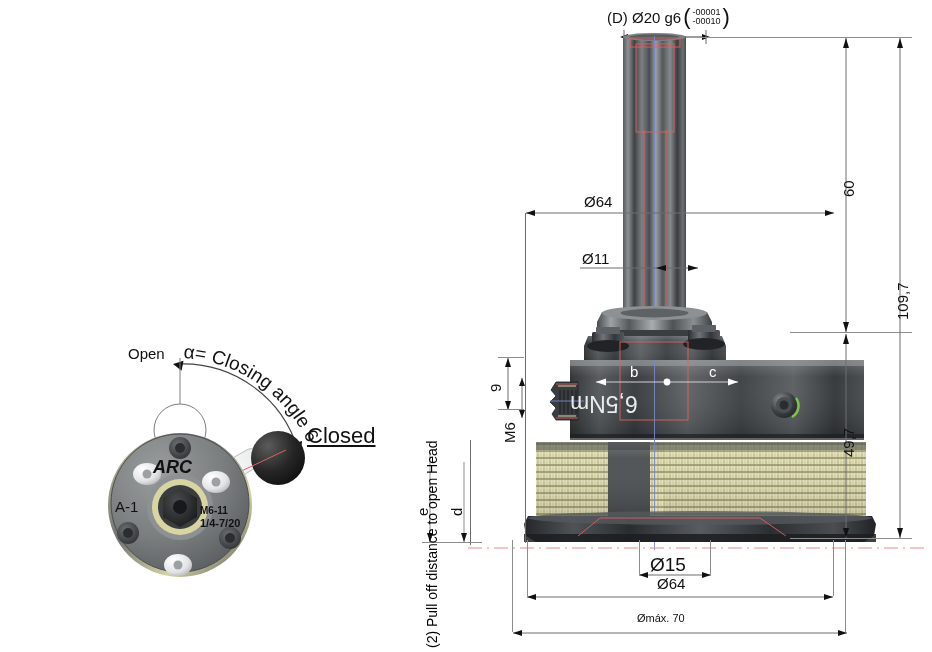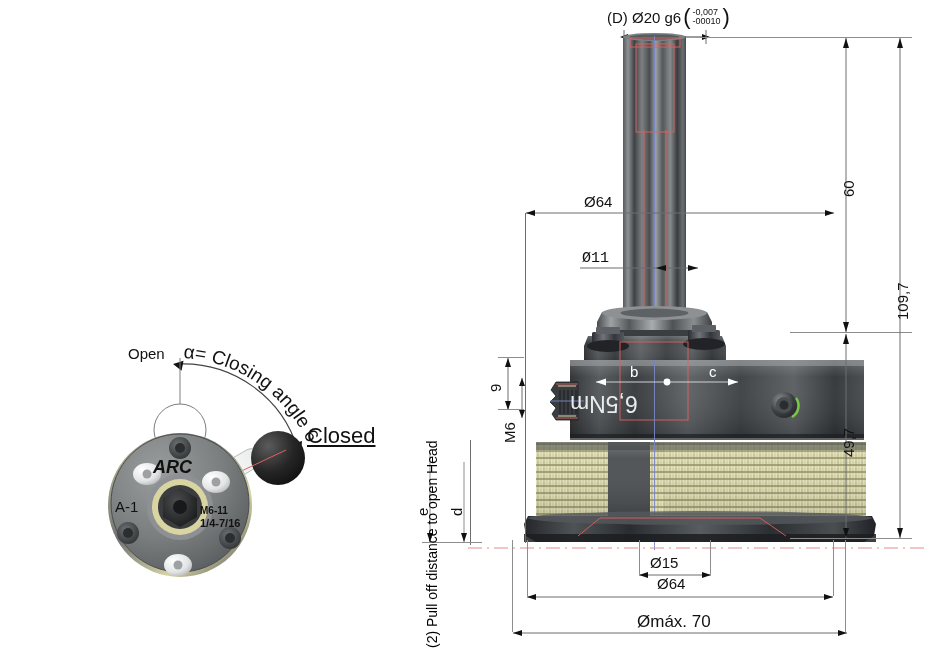--- a/index.html
+++ b/index.html
@@ -17,21 +17,21 @@
 </style>
 </head>
 <body>
 
 <div class="stage">
 
   <div class="lbl" style="left:607px;top:8px;font-size:15px;display:flex;align-items:center;gap:2px;">
     <span>(D) Ø20 g6</span>
     <span style="font-size:22px;line-height:16px;">(</span>
     <span style="display:inline-flex;flex-direction:column;line-height:9px;font-size:9px;">
-      <span>-0,007</span>
+      <span>-00001</span>
       <span>-00010</span>
     </span>
     <span style="font-size:22px;line-height:16px;">)</span>
   </div>
 
   <svg style="position:absolute;left:620px;top:30px;" width="90" height="14">
     <line x1="4" y1="7" x2="86" y2="7" stroke="#3a3a3a" stroke-width="1"></line>
     <polygon points="0,7 8,4 8,10" fill="#111"></polygon>
     <polygon points="90,7 82,4 82,10" fill="#111"></polygon>
     <line x1="4" y1="0" x2="4" y2="14" stroke="#6d6d6d" stroke-width="1"></line>
@@ -198,21 +198,21 @@
     <polygon points="2,13 11,10 11,16" fill="#111"></polygon>
     <polygon points="310,13 301,10 301,16" fill="#111"></polygon>
   </svg>
   <div class="lbl" style="left:584px;top:193px;font-size:15px;">Ø64</div>
 
   <svg style="position:absolute;left:580px;top:258px;" width="120" height="16">
     <line x1="0" y1="10" x2="118" y2="10" stroke="#6d6d6d" stroke-width="1"></line>
     <polygon points="118,10 108,7 108,13" fill="#111"></polygon>
     <polygon points="76,10 86,7 86,13" fill="#111"></polygon>
   </svg>
-  <div class="lbl" style="left:582px;top:250px;font-size:15px;font-family:Liberation Mono, monospace;">Ø11</div>
+  <div class="lbl" style="left:582px;top:250px;font-size:15px;">Ø11</div>
 
   <div class="dimline vline" style="left:525px;top:213px;height:330px;"></div>
   <div class="dimline vline" style="left:470px;top:440px;height:105px;"></div>
 
   <svg style="position:absolute;left:498px;top:356px;" width="20" height="56">
     <line x1="10" y1="2" x2="10" y2="54" stroke="#6d6d6d" stroke-width="1"></line>
     <polygon points="10,2 7,11 13,11" fill="#111"></polygon>
     <polygon points="10,54 7,45 13,45" fill="#111"></polygon>
   </svg>
   <div class="dimline hline thin" style="left:498px;top:357px;width:26px;"></div>
@@ -281,41 +281,41 @@
   <div class="lbl rot90" style="left:894px;top:320px;font-size:15px;">109,7</div>
 
   <div class="dimline vline thin" style="left:639px;top:540px;height:34px;"></div>
   <div class="dimline vline thin" style="left:710px;top:540px;height:34px;"></div>
 
   <svg style="position:absolute;left:632px;top:568px;" width="86" height="14">
     <line x1="7" y1="7" x2="79" y2="7" stroke="#6d6d6d" stroke-width="1"></line>
     <polygon points="7,7 16,4 16,10" fill="#111"></polygon>
     <polygon points="79,7 70,4 70,10" fill="#111"></polygon>
   </svg>
-  <div class="lbl" style="left:650px;top:554px;font-size:15px;">Ø15</div>
+  <div class="lbl" style="left:650px;top:554px;font-size:19px;">Ø15</div>
 
   <div class="dimline vline thin" style="left:527px;top:540px;height:56px;"></div>
   <div class="dimline vline thin" style="left:833px;top:540px;height:56px;"></div>
 
   <svg style="position:absolute;left:520px;top:590px;" width="320" height="14">
     <line x1="7" y1="7" x2="313" y2="7" stroke="#6d6d6d" stroke-width="1"></line>
     <polygon points="7,7 16,4 16,10" fill="#111"></polygon>
     <polygon points="313,7 304,4 304,10" fill="#111"></polygon>
   </svg>
   <div class="lbl" style="left:657px;top:575px;font-size:15px;">Ø64</div>
 
   <div class="dimline vline thin" style="left:512px;top:540px;height:92px;"></div>
   <div class="dimline vline thin" style="left:845px;top:540px;height:92px;"></div>
 
   <svg style="position:absolute;left:506px;top:626px;" width="348" height="14">
     <line x1="7" y1="7" x2="341" y2="7" stroke="#6d6d6d" stroke-width="1"></line>
     <polygon points="7,7 16,4 16,10" fill="#111"></polygon>
     <polygon points="341,7 332,4 332,10" fill="#111"></polygon>
   </svg>
-  <div class="lbl" style="left:637px;top:612px;font-size:17px;">Ømáx. 70</div>
+  <div class="lbl" style="left:637px;top:612px;font-size:11px;">Ømáx. 70</div>
 
   <svg style="position:absolute;left:70px;top:330px;" width="340" height="280">
     <defs>
       <radialGradient id="faceg" cx="0.35" cy="0.28" r="0.85">
         <stop offset="0%" stop-color="#9a9d9e"></stop>
         <stop offset="55%" stop-color="#7b7e7f"></stop>
         <stop offset="100%" stop-color="#55585a"></stop>
       </radialGradient>
       <linearGradient id="rimg" x1="0" y1="0" x2="1" y2="1">
         <stop offset="0%" stop-color="#c9c79a"></stop>
@@ -393,18 +393,18 @@
 
     <circle cx="58" cy="203" r="11" fill="url(#holeg)"></circle>
     <circle cx="58" cy="203" r="5" fill="#2b2d2f"></circle>
     <circle cx="160" cy="208" r="11" fill="url(#holeg)"></circle>
     <circle cx="160" cy="208" r="5" fill="#2b2d2f"></circle>
   </svg>
 
   <div class="lbl" style="left:153px;top:457px;font-size:18px;font-weight:bold;font-style:italic;">ARC</div>
   <div class="lbl" style="left:115px;top:498px;font-size:15px;">A-1</div>
   <div class="lbl" style="left:200px;top:505px;font-size:10px;font-weight:bold;">M6-11</div>
-  <div class="lbl" style="left:200px;top:517px;font-size:11px;font-weight:bold;">1/4-7/16</div>
+  <div class="lbl" style="left:200px;top:517px;font-size:11px;font-weight:bold;">1/4-7/20</div>
 
   <div class="lbl" style="left:128px;top:345px;font-size:15px;">Open</div>
   <div class="lbl" style="left:307px;top:423px;font-size:22px;text-decoration:underline;">Closed</div>
 
 </div>
 
 </body></html>

